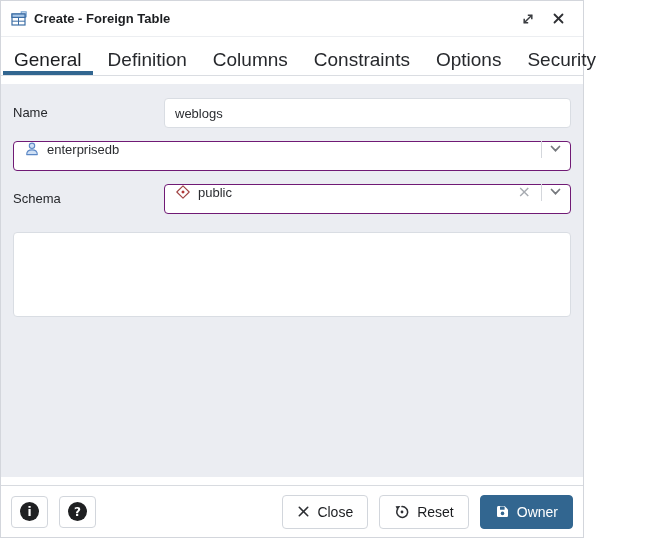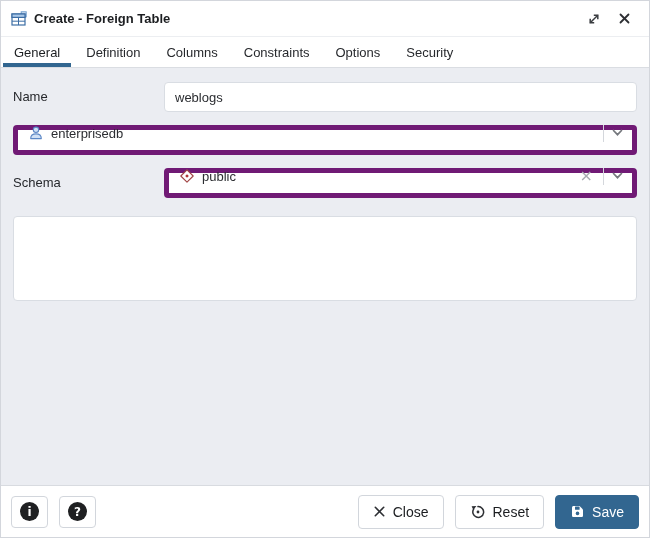--- a/index.html
+++ b/index.html
@@ -4,24 +4,25 @@
 <style>
   * { box-sizing: border-box; margin: 0; padding: 0; }
   html, body { width: 650px; height: 538px; }
   body {
     font-family: "Liberation Sans", "DejaVu Sans", sans-serif;
     background: #fff;
     color: #222427;
     overflow: hidden;
   }
   .dialog {
-    width: 650px; height: 538px;
+    width: 584px; height: 538px;
     border: 1px solid #d3d6dc;
     display: flex; flex-direction: column;
     background: #fff;
+    gap: 8px;
   }
 
   
   .titlebar {
     height: 36px; flex: 0 0 36px;
     display: flex; align-items: center;
     padding: 0 14px 0 10px;
     background: #fff;
     border-bottom: 1px solid #eceef1;
   }
@@ -41,21 +42,21 @@
   .tabbar {
     height: 31px; flex: 0 0 31px;
     display: flex; align-items: stretch;
     background: #fff;
     border-bottom: 1px solid #dadde2;
     padding-left: 0;
   }
   .tab {
     display: flex; align-items: center;
     padding: 0 13px;
-    font-size: 13px; color: #27292d;
+    font-size: 19px; color: #27292d;
     cursor: pointer;
     position: relative;
   }
   .tab.active { color: #1c1e21; }
   .tab.active::after {
     content: ""; position: absolute; left: 2px; right: 2px; bottom: 0;
     height: 4px; background: #326690;
   }
 
   
@@ -80,21 +81,21 @@
     border: 1px solid #d9dde3; border-radius: 4px;
     background: #fff;
     font-family: "Liberation Sans", "DejaVu Sans", sans-serif;
     font-size: 13px; color: #2b2d31;
     padding: 1px 10px;
     outline: none;
   }
 
   .select {
     width: 100%; height: 30px;
-    border: 5px solid #701a75; border-radius: 4px;
+    border: 1px solid #701a75; border-radius: 4px;
     background: #fff;
     display: flex; align-items: center;
     padding: 0 9px 14px 10px;
     cursor: pointer;
   }
   .select .sel-icon { display: flex; align-items: center; margin-right: 7px; }
   .select .sel-value { font-size: 13px; color: #2b2d31; white-space: nowrap; }
   .select .sel-spacer { flex: 1; }
   .select .clear-x {
     font-size: 16px; line-height: 1; color: #a7abb1;
@@ -284,17 +285,17 @@
     </button>
 
     <button class="btn primary">
       <span class="btn-ic">
         <svg width="15" height="15" viewBox="0 0 15 15">
           <path d="M2 3.6 C2 2.7 2.7 2 3.6 2 H9.6 L13 5.4 V11.4 C13 12.3 12.3 13 11.4 13 H3.6 C2.7 13 2 12.3 2 11.4 Z" fill="#ffffff"></path>
           <rect x="5" y="2.4" width="4.6" height="3.4" rx="0.5" fill="#326690"></rect>
           <circle cx="7.5" cy="9.4" r="1.8" fill="#326690"></circle>
         </svg>
       </span>
-      <span>Save</span>
+      <span>Owner</span>
     </button>
   </div>
 
 </div>
 
 </body></html>

